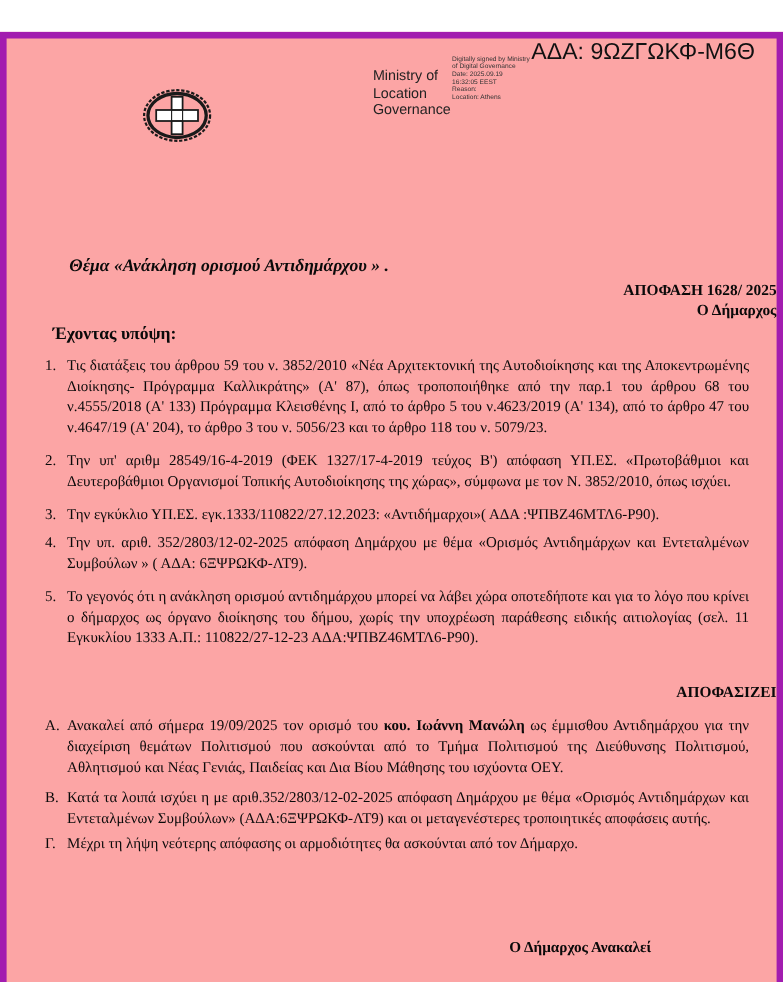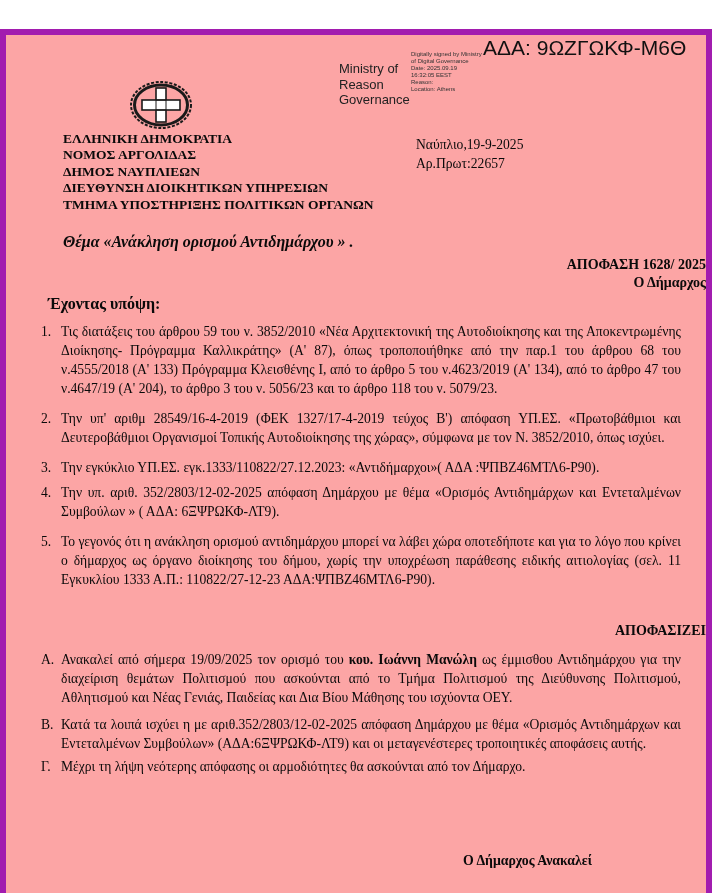--- a/index.html
+++ b/index.html
@@ -75,21 +75,21 @@
   }
 </style>
 </head>
 <body>
 
 <div id="page">
 
   <div class="ada">ΑΔΑ: 9ΩΖΓΩΚΦ-Μ6Θ</div>
 
   <div class="stamp-name pre">Ministry of
-Reason
+Location
 Governance</div>
   <div class="stamp-details pre">Digitally signed by Ministry
 of Digital Governance
 Date: 2025.09.19
 16:32:05 EEST
 Reason:
 Location: Athens</div>
 
   <div class="emblem">
     <svg viewBox="0 0 70 52" width="70" height="52" xmlns="http://www.w3.org/2000/svg">
@@ -101,30 +101,21 @@
       </g>
       <g stroke="#1a1a1a" stroke-width="1">
         <line x1="30" y1="21" x2="40" y2="21"></line>
         <line x1="30" y1="31" x2="40" y2="31"></line>
         <line x1="30" y1="21" x2="30" y2="31"></line>
         <line x1="40" y1="21" x2="40" y2="31"></line>
       </g>
     </svg>
   </div>
 
-  <div class="gov-header pre">ΕΛΛΗΝΙΚΗ ΔΗΜΟΚΡΑΤΙΑ
-ΝΟΜΟΣ ΑΡΓΟΛΙΔΑΣ
-ΔΗΜΟΣ ΝΑΥΠΛΙΕΩΝ
-ΔΙΕΥΘΥΝΣΗ ΔΙΟΙΚΗΤΙΚΩΝ ΥΠΗΡΕΣΙΩΝ
-ΤΜΗΜΑ ΥΠΟΣΤΗΡΙΞΗΣ ΠΟΛΙΤΙΚΩΝ ΟΡΓΑΝΩΝ</div>
 
-  <div class="date-block">
-    <div>Ναύπλιο,19-9-2025</div>
-    <div>Αρ.Πρωτ:22657</div>
-  </div>
 
   <div class="subject">Θέμα «Ανάκληση ορισμού Αντιδημάρχου » .</div>
 
   <div class="title-center t-decision">ΑΠΟΦΑΣΗ 1628/ 2025</div>
   <div class="title-center t-mayor">Ο Δήμαρχος</div>
   <div class="having">Έχοντας υπόψη:</div>
 
   <div class="list considerations">
     <div class="li m11">
       <span class="num">1.</span>

